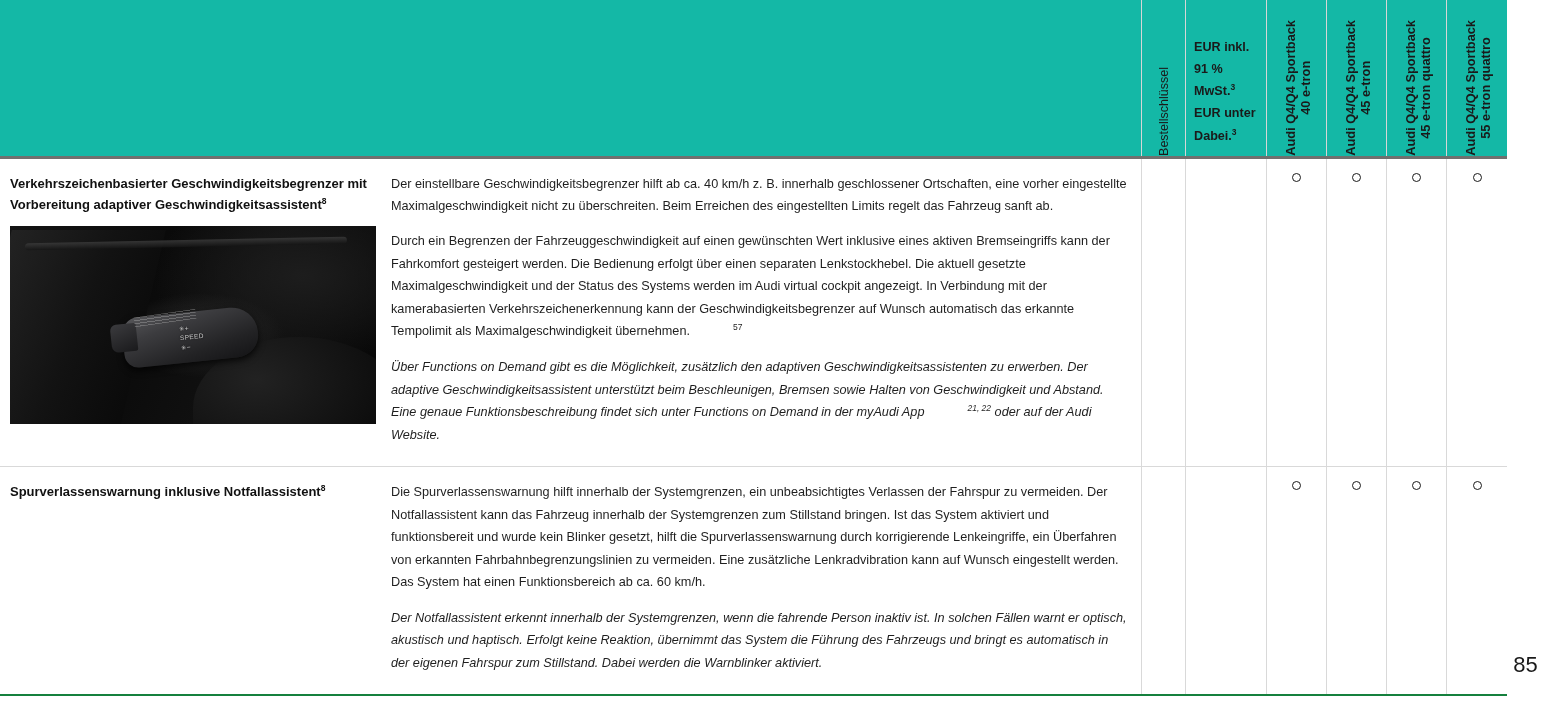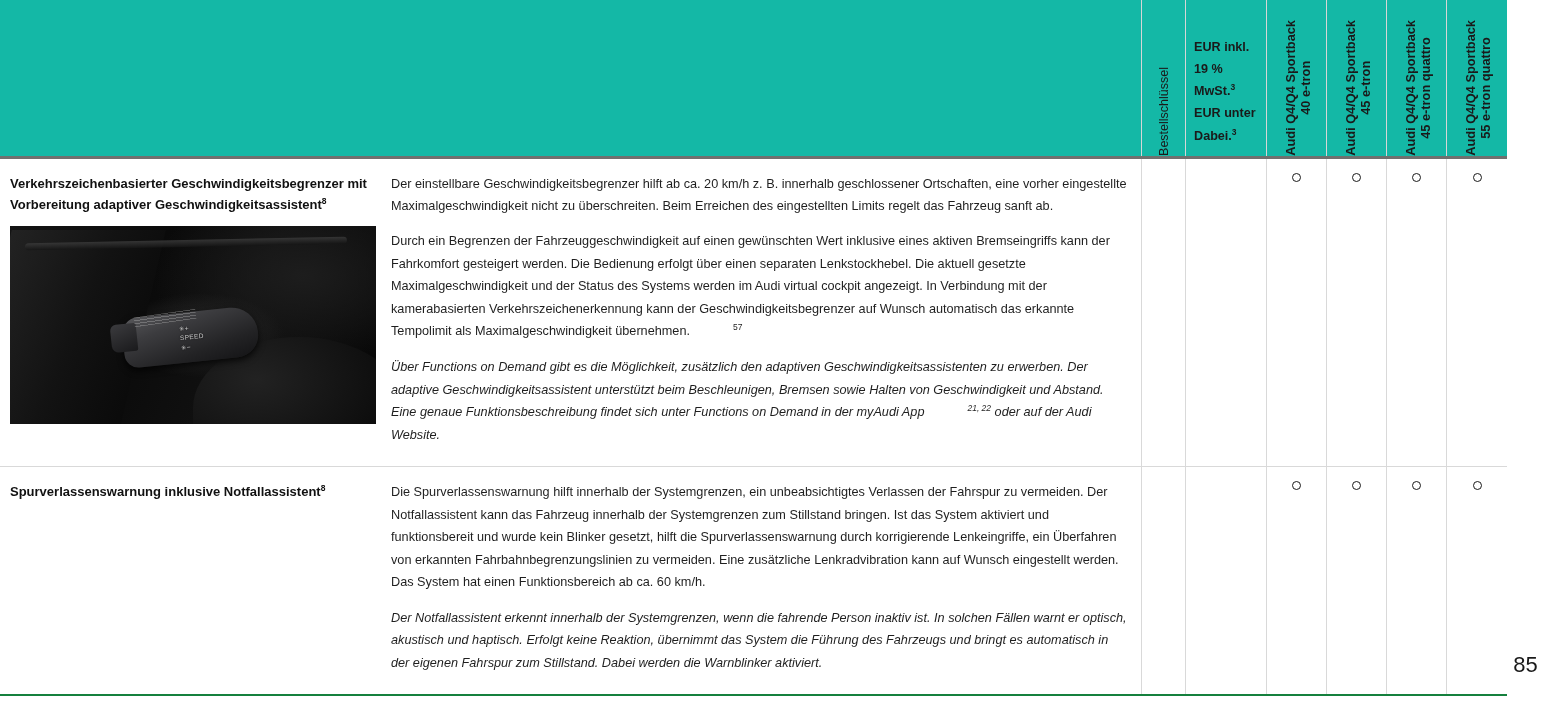--- a/index.html
+++ b/index.html
@@ -278,21 +278,21 @@
 
       <th class="th-key">
         <div class="vert-wrap">
           <span class="vert-label">Bestellschlüssel</span>
         </div>
       </th>
 
       <th class="th-price">
         <div class="price-head">
           <div class="bold">EUR inkl.</div>
-          <div class="bold"><span>19 % MwSt.</span><sup>3</sup></div>
+          <div class="bold"><span>91 % MwSt.</span><sup>3</sup></div>
           <div>EUR unter</div>
           <div><span>Dabei.</span><sup>3</sup></div>
         </div>
       </th>
 
       <th class="th-mod">
         <div class="vert-wrap">
           <span class="vert-label bold two-line">Audi Q4/Q4 Sportback
 40 e-tron</span>
         </div>
@@ -329,21 +329,21 @@
               <div class="shroud"></div>
               <div class="rail"></div>
               <div class="wheel"></div>
               <div class="stalk"></div>
               <div class="stalk-tip"></div>
               <div class="etch"></div>
               <div class="speed-mark">✳+<br><span>SPEED</span><br>✳−</div>
             </div>
           </div>
           <div class="col-right">
-            <p class="body-text">Der einstellbare Geschwindigkeitsbegrenzer hilft ab ca. 20 km/h z. B. innerhalb geschlossener Ortschaften, eine vorher eingestellte Maximalgeschwindigkeit nicht zu überschreiten. Beim Erreichen des eingestellten Limits regelt das Fahrzeug sanft ab.</p>
+            <p class="body-text">Der einstellbare Geschwindigkeitsbegrenzer hilft ab ca. 40 km/h z. B. innerhalb geschlossener Ortschaften, eine vorher eingestellte Maximalgeschwindigkeit nicht zu überschreiten. Beim Erreichen des eingestellten Limits regelt das Fahrzeug sanft ab.</p>
             <p class="body-text"><span>Durch ein Begrenzen der Fahrzeuggeschwindigkeit auf einen gewünschten Wert inklusive eines aktiven Bremseingriffs kann der Fahrkomfort gesteigert werden. Die Bedienung erfolgt über einen separaten Lenkstockhebel. Die aktuell gesetzte Maximalgeschwindigkeit und der Status des Systems werden im Audi virtual cockpit angezeigt. In Verbindung mit der kamerabasierten Verkehrszeichenerkennung kann der Geschwindigkeitsbegrenzer auf Wunsch automatisch das erkannte Tempolimit als Maximalgeschwindigkeit übernehmen.</span><sup>57</sup></p>
             <p class="body-text"><span>Über Functions on Demand gibt es die Möglichkeit, zusätzlich den adaptiven Geschwindigkeitsassistenten zu erwerben. Der adaptive Geschwindigkeitsassistent unterstützt beim Beschleunigen, Bremsen sowie Halten von Geschwindigkeit und Abstand. Eine genaue Funktionsbeschreibung findet sich unter Functions on Demand in der myAudi App</span><sup>21, 22</sup><span> oder auf der Audi Website.</span></p>
           </div>
         </div>
       </td>
       <td class="cell-blank"></td>
       <td class="cell-blank"></td>
       <td class="cell-mark">
         <span class="mark-circle"></span>
       </td>

